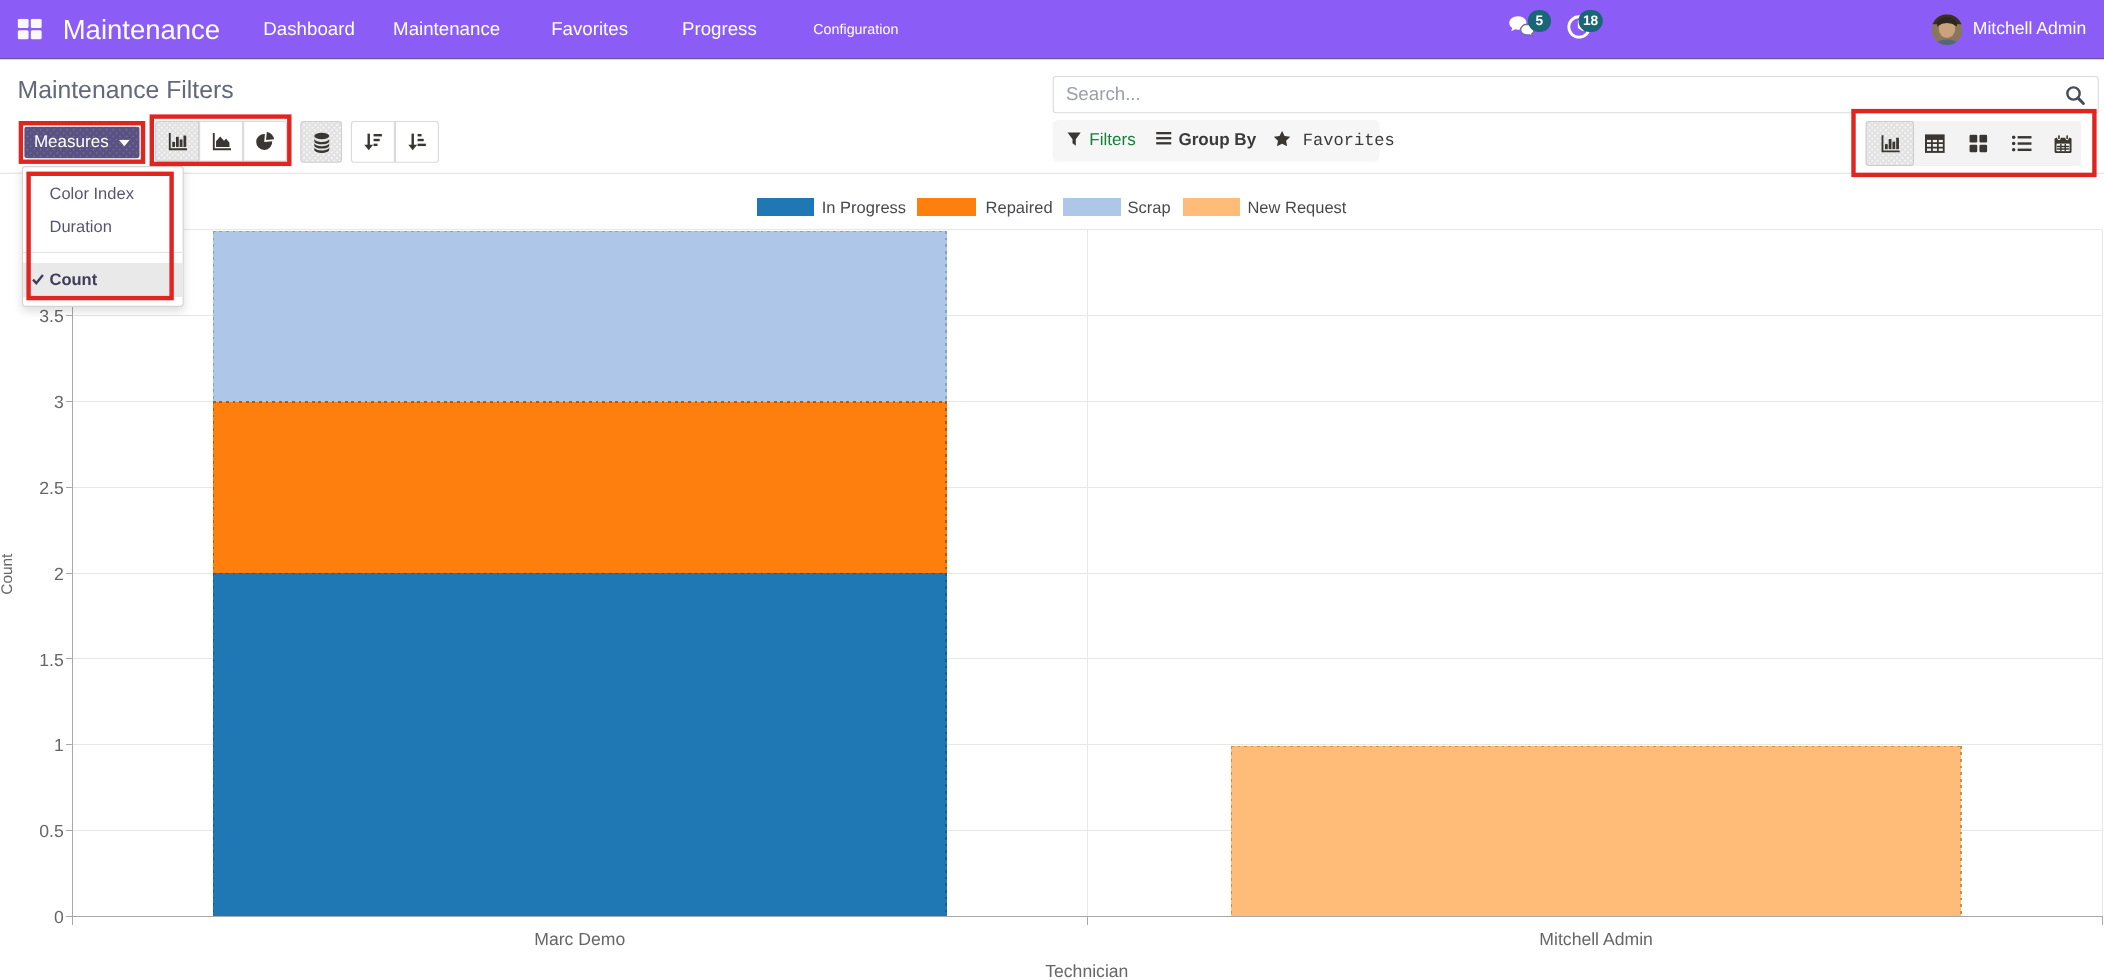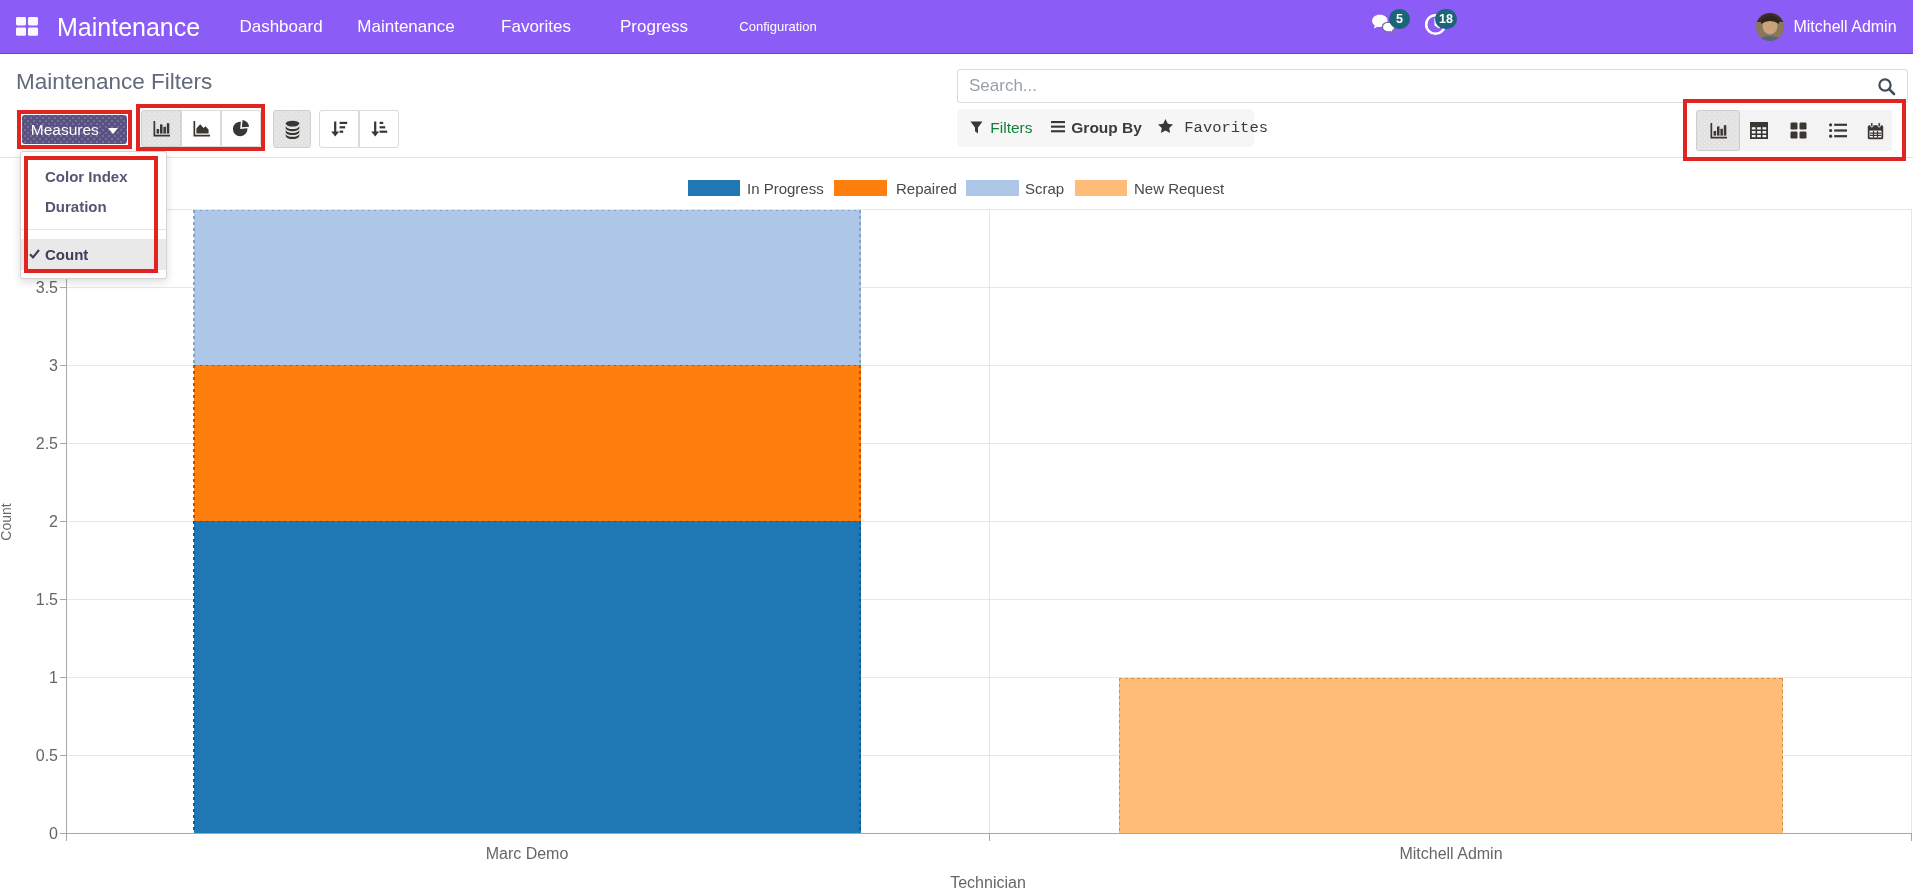--- a/index.html
+++ b/index.html
@@ -23,21 +23,21 @@
     background-image:radial-gradient(circle, rgba(255,255,255,.7) 0.6px, transparent 0.9px),
       radial-gradient(circle, rgba(255,255,255,.7) 0.6px, transparent 0.9px);
     background-size:5px 5px; background-position:0 0, 2.5px 2.5px; }
   
   .redbox { position:absolute; border:4px solid #e02420; z-index:60; pointer-events:none; }
   
   #dropdown { position:absolute; left:20px; top:151px; width:147px; height:128px;
     background:#fff; border:1px solid #d4d4d4; border-radius:3px;
     box-shadow:0 3px 9px rgba(0,0,0,.14); z-index:50; }
   .ddi { position:absolute; left:0; width:100%; font-size:15px; color:#575672;
-    padding-left:24px; line-height:30px;font-weight:bold; }
+    padding-left:24px; line-height:30px; }
   
   #chart { position:absolute; left:0; top:165px; }
 </style>
 </head>
 <body>
 <div id="navbar">
   <svg class="abs" style="left:16px; top:17px;" width="22" height="19" viewBox="0 0 22 19">
     <g fill="#ffffff" opacity="0.96">
       <rect x="0" y="0" width="10" height="8.4" rx="1.4"></rect>
       <rect x="12" y="0" width="10" height="8.4" rx="1.4"></rect>

